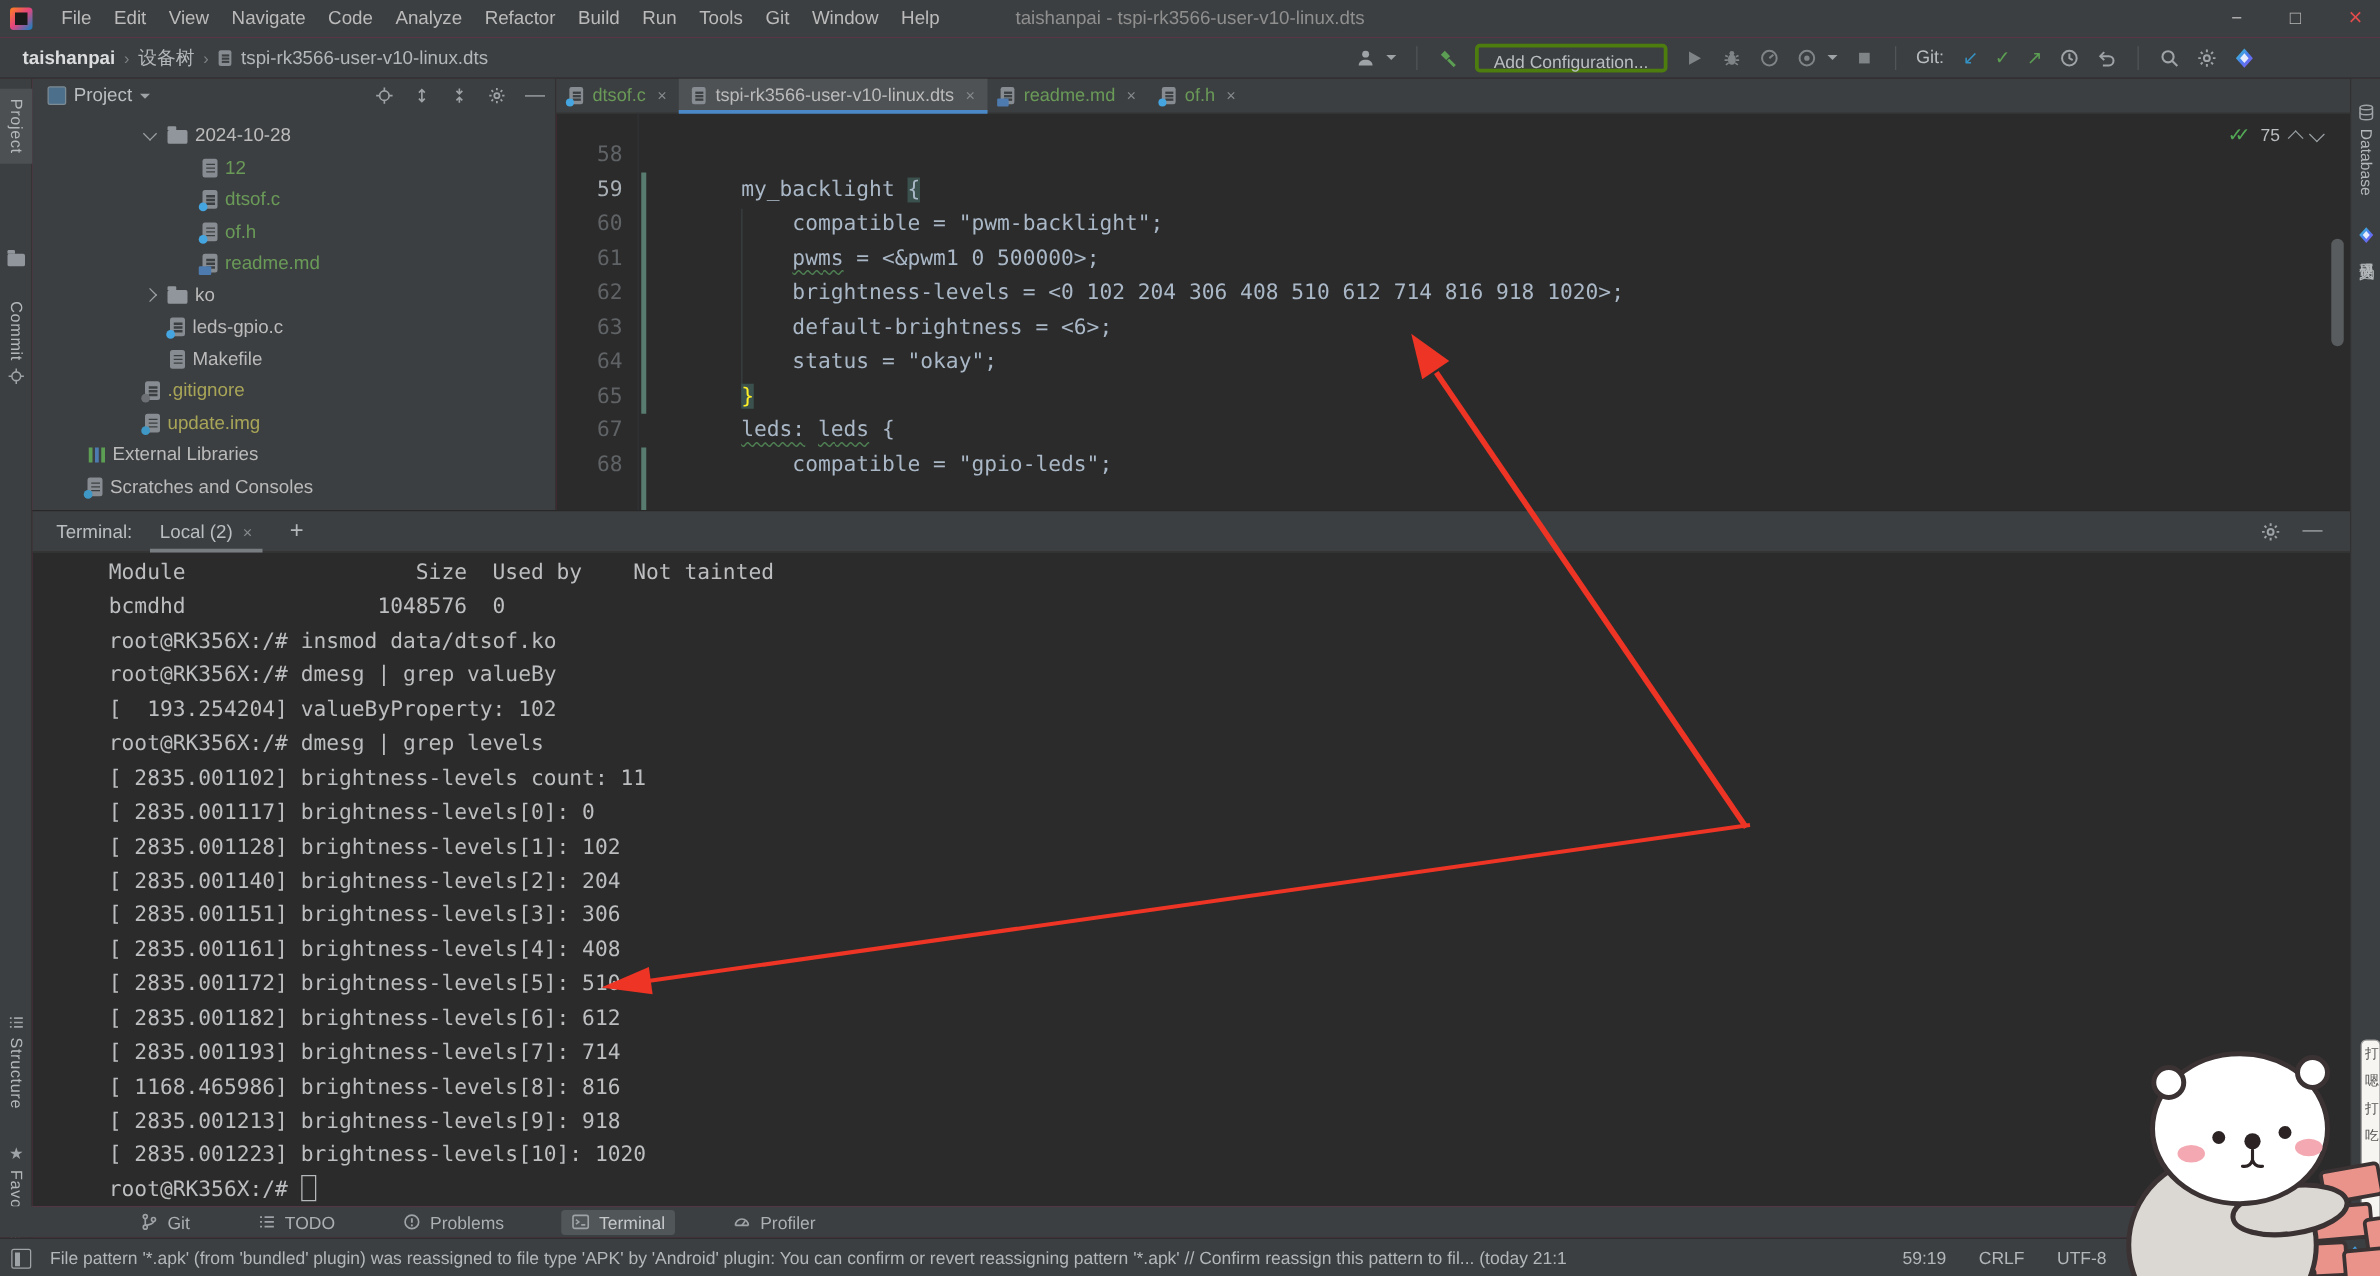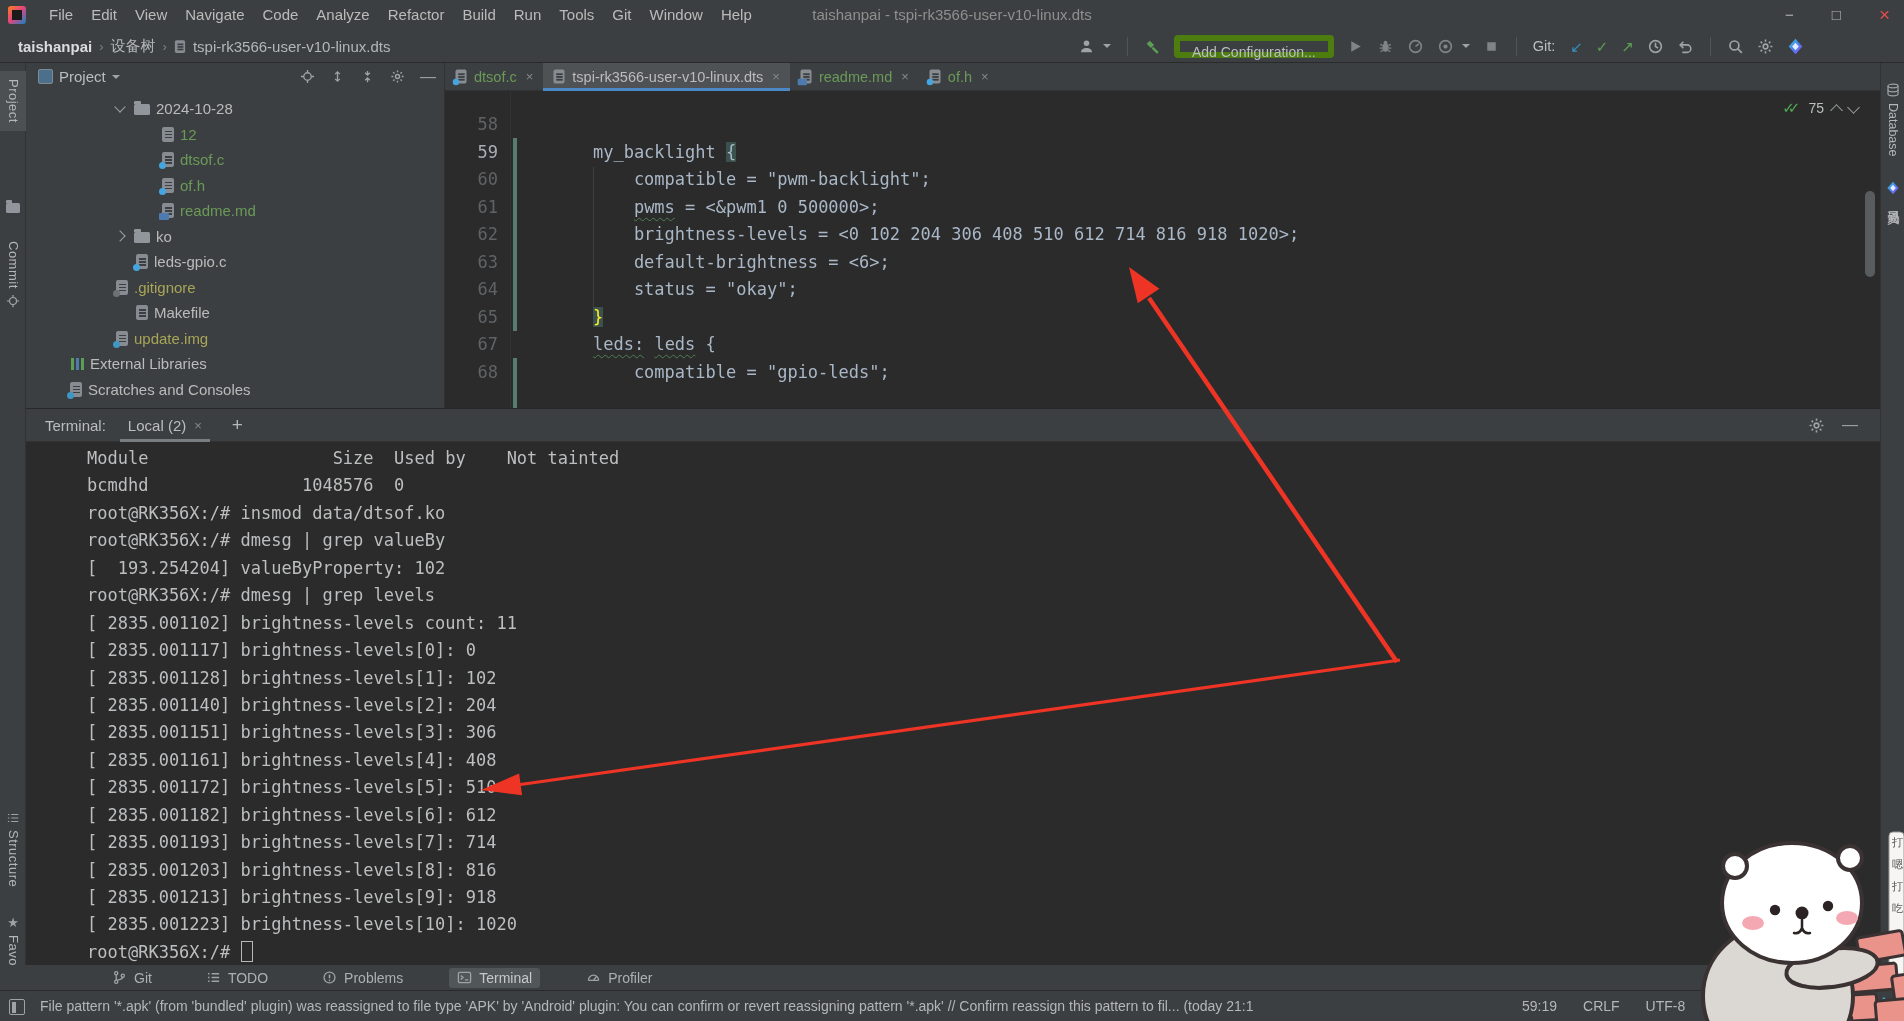--- a/index.html
+++ b/index.html
@@ -24,21 +24,21 @@
 
   
   #navbar{left:0;top:30px;width:1904px;height:33px;background:#3c3f41;border-bottom:1px solid #2a2a2a;box-sizing:border-box;}
   #crumbs{left:18px;top:0;height:32px;gap:7px;}
   .crumb{font-size:15px;color:#b4b7b9;white-space:nowrap;}
   .crumb.first{font-weight:bold;color:#dadcde;}
   .crumb-sep{color:#7d8184;font-size:13px;}
   #nav-right{right:100px;top:0;height:32px;gap:13px;}
   .nav-ico{width:17px;height:17px;flex:0 0 auto;}
   .vsep{width:1px;height:19px;background:#515557;margin:0 3px;}
-  #add-config{height:23px;line-height:23px;padding:0 12px;border:6px solid #4d7c0f;border-radius:4px;
+  #add-config{height:23px;line-height:23px;padding:0 12px;border:3px solid #4d7c0f;border-radius:4px;
               font-size:14px;color:#bbbec0;background:transparent;white-space:nowrap;}
   .git-label{font-size:14.5px;color:#bbbec0;margin-right:2px;}
   .glyph{font-size:15px;line-height:17px;}
   .caret-down{width:0;height:0;border-left:4px solid transparent;border-right:4px solid transparent;border-top:4.5px solid #9ea3a7;margin-left:-5px;}
 
   
   #left-stripe{left:0;top:63px;width:26px;height:927px;background:#3c3f41;border-right:1px solid #323232;box-sizing:border-box;}
   .vlabel{writing-mode:vertical-rl;font-size:13px;color:#b4b7b9;letter-spacing:.5px;}
   .stripe-item{position:absolute;left:0;width:26px;display:flex;flex-direction:column;align-items:center;gap:5px;}
   .stripe-item.active{background:#4c5053;padding:8px 0;}
@@ -375,27 +375,27 @@
         </div>
         <div class="tree-row" style="padding-left: 90px;">
           <span class="chev right"></span>
           <span class="folder"></span>
           <span class="tree-label c-default">ko</span>
         </div>
         <div class="tree-row" style="padding-left: 110px;">
           <span class="fi person"></span>
           <span class="tree-label c-default">leds-gpio.c</span>
         </div>
+        <div class="tree-row" style="padding-left: 110px;">
+          <span class="fi"></span>
+          <span class="tree-label c-default">Makefile</span>
+        </div>
         <div class="tree-row" style="padding-left: 90px;">
           <span class="fi ign"></span>
           <span class="tree-label c-olive">.gitignore</span>
-        </div>
-        <div class="tree-row" style="padding-left: 110px;">
-          <span class="fi"></span>
-          <span class="tree-label c-default">Makefile</span>
         </div>
         <div class="tree-row" style="padding-left: 90px;">
           <span class="fi q"></span>
           <span class="tree-label c-olive">update.img</span>
         </div>
         <div class="tree-row" style="padding-left: 44px;">
           <span class="libbars"></span>
           <span class="tree-label c-default">External Libraries</span>
         </div>
         <div class="tree-row" style="padding-left: 44px;">
@@ -515,21 +515,21 @@
         <div class="term-line">root@RK356X:/# dmesg | grep levels</div>
         <div class="term-line">[ 2835.001102] brightness-levels count: 11</div>
         <div class="term-line">[ 2835.001117] brightness-levels[0]: 0</div>
         <div class="term-line">[ 2835.001128] brightness-levels[1]: 102</div>
         <div class="term-line">[ 2835.001140] brightness-levels[2]: 204</div>
         <div class="term-line">[ 2835.001151] brightness-levels[3]: 306</div>
         <div class="term-line">[ 2835.001161] brightness-levels[4]: 408</div>
         <div class="term-line">[ 2835.001172] brightness-levels[5]: 510</div>
         <div class="term-line">[ 2835.001182] brightness-levels[6]: 612</div>
         <div class="term-line">[ 2835.001193] brightness-levels[7]: 714</div>
-        <div class="term-line">[ 2835.001203] brightness-levels[8]: 816</div>
+        <div class="term-line">[ 1168.465986] brightness-levels[8]: 816</div>
         <div class="term-line">[ 2835.001213] brightness-levels[9]: 918</div>
         <div class="term-line">[ 2835.001223] brightness-levels[10]: 1020</div>
         <div class="term-line">root@RK356X:/# <span id="term-cursor"></span></div>
       </div>
   </div>
 
   <div id="bottom-bar" class="abs">
       <div class="bb-item">
         <span class="bb-ico">
           <svg viewBox="0 0 16 16">

